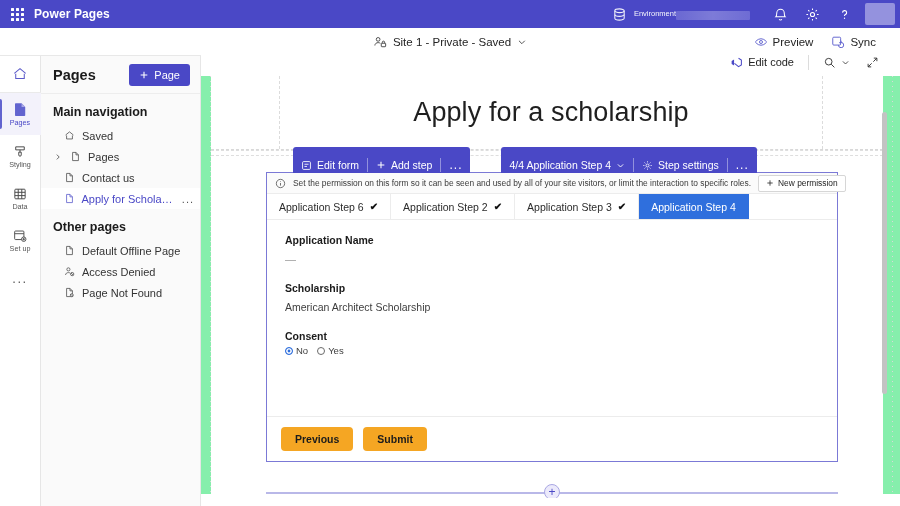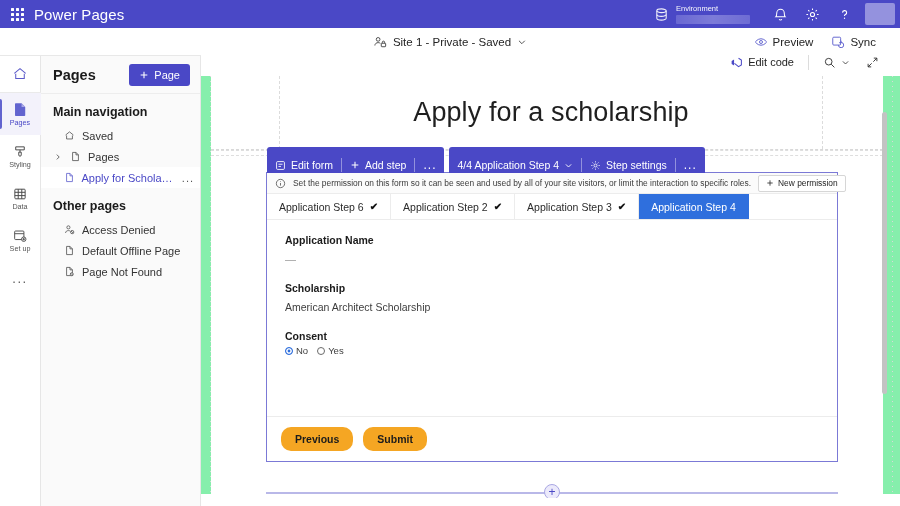--- a/index.html
+++ b/index.html
@@ -13,25 +13,25 @@
 
   
   .suitebar {
     position: absolute; top: 0; left: 0; width: 900px; height: 28px;
     background: #4a48c6; display: flex; align-items: center;
     color: #ffffff;
   }
   .waffle { width: 34px; display: flex; align-items: center; justify-content: center; cursor: pointer; }
   .waffle-grid { display: grid; grid-template-columns: repeat(3, 3px); grid-template-rows: repeat(3, 3px); gap: 2px; }
   .waffle-grid i { width: 3px; height: 3px; background: #fff; border-radius: 0.5px; display: block; }
-  .suite-title { font-size: 15px; font-weight: normal; letter-spacing: .1px; }
+  .suite-title { font-size: 12px; font-weight: bold; letter-spacing: .1px; }
   .suite-right { margin-left: auto; display: flex; align-items: center; height: 28px; }
   .env-block { display: flex; align-items: center; gap: 7px; margin-right: 14px; }
   .env-icon { width: 15px; height: 15px; opacity: .92; }
-  .env-text { display: flex; flex-direction: column; justify-content: center; }
+  .env-text { display: flex; flex-direction: row; justify-content: center; }
   .env-label { font-size: 7.5px; line-height: 9px; opacity: .95; }
   .env-value-blur {
     width: 74px; height: 9px; margin-top: 2px;
     background: linear-gradient(90deg,#6a68d2,#7d7bd8,#6e6cd4);
     border-radius: 1px; filter: blur(0.6px);
   }
   .suite-icon {
     width: 32px; height: 28px; display: flex; align-items: center; justify-content: center;
     cursor: pointer;
   }
@@ -161,21 +161,21 @@
   
   .form-section {
     position: absolute; top: 96px; left: 55px; width: 572px; height: 290px;
     border: 1.5px solid #7b79d6;
   }
   .form-toolbar {
     position: absolute; top: -26px; left: 0; display: flex; align-items: center; gap: 5px;
   }
   .tb-group {
     display: flex; align-items: center; background: #4a48c6; border-radius: 3px;
-    height: 36px; color: #fff;
+    height: 36px; color: #fff; margin-left: 26px;
   }
   .tb-btn {
     display: flex; align-items: center; gap: 5px; font-size: 10.5px; color: #fff;
     background: transparent; border: none; font-family: inherit;
     padding: 0 8px; height: 22px; cursor: pointer; white-space: nowrap;
   }
   .tb-sep { width: 1px; height: 14px; background: rgba(255,255,255,.4); }
   .tb-dots { font-size: 12px; letter-spacing: 1px; padding: 0 8px; }
 
   .perm-bar {
@@ -215,21 +215,21 @@
     width: 8px; height: 8px; border-radius: 50%; border: 1px solid #6b6b6b;
     background: #fff; display: inline-block; position: relative;
   }
   .radio.checked { border-color: #2f6fdd; background: #2f6fdd; box-shadow: inset 0 0 0 1.6px #fff; }
 
   .form-actions {
     position: absolute; left: 0; right: 0; bottom: 0; height: 45px;
     border-top: 1px solid #ececec; display: flex; align-items: center; gap: 10px; padding: 0 14px;
   }
   .orange-btn {
-    background: #f5a623; color: #1c1c1c; border: none; border-radius: 10px;
+    background: #f5a623; color: #1c1c1c; border: none; border-radius: 4px;
     font-family: inherit; font-size: 10.5px; font-weight: bold;
     padding: 6px 14px; cursor: pointer; min-width: 62px;
   }
 
   .add-line {
     position: absolute; top: 406px; left: 55px; width: 572px; height: 20px;
     display: flex; align-items: center; justify-content: center;
   }
   .add-line::before {
     content: ""; position: absolute; left: 0; right: 0; top: 50%;
@@ -453,54 +453,63 @@
       </span>
       <span class="tree-ico">
         <svg viewBox="0 0 14 14" width="11" height="11" fill="none" stroke="#555" stroke-width="1.05">
           <path d="M3.3 1.8h4.3l3.1 3.1v7.3H3.3z"></path>
             <path d="M7.6 1.8v3.1h3.1"></path>
         </svg>
       </span>
       <span class="tree-lbl">Pages</span>
     </div>
 
+    <div class="tree-item indent">
+      <span class="tree-ico">
+        <svg viewBox="0 0 14 14" width="11" height="11" fill="none" stroke="#555" stroke-width="1.05">
+          <path d="M3.3 1.8h4.3l3.1 3.1v7.3H3.3z"></path>
+            <path d="M7.6 1.8v3.1h3.1"></path>
+        </svg>
+      </span>
+      <span class="tree-lbl">Contact us</span>
+    </div>
 
     <div class="tree-item indent selected">
       <span class="tree-ico">
         <svg viewBox="0 0 14 14" width="11" height="11" fill="none" stroke="#6264cf" stroke-width="1.05">
           <path d="M3.3 1.8h4.3l3.1 3.1v7.3H3.3z"></path>
             <path d="M7.6 1.8v3.1h3.1"></path>
         </svg>
       </span>
       <span class="tree-lbl">Apply for Scholars...</span>
       <span class="row-more">...</span>
     </div>
 
     <div class="group-title">Other pages</div>
+
+    <div class="tree-item indent">
+      <span class="tree-ico">
+        <svg viewBox="0 0 14 14" width="11" height="11" fill="none" stroke="#555" stroke-width="1.05">
+          <path d="M3.3 1.8h4.3l3.1 3.1v7.3H3.3z"></path>
+            <path d="M7.6 1.8v3.1h3.1"></path>
+        </svg>
+      </span>
+      <span class="tree-lbl">Default Offline Page</span>
+    </div>
 
     <div class="tree-item indent">
       <span class="tree-ico">
         <svg viewBox="0 0 14 14" width="11" height="11" fill="none" stroke="#555" stroke-width="1.05">
           <circle cx="5.6" cy="4.3" r="2"></circle>
           <path d="M2 11.4c0-1.9 1.6-3 3.6-3 .8 0 1.5.2 2.1.5"></path>
           <circle cx="10.4" cy="10.3" r="2.1"></circle>
             <path d="M9 8.9l2.8 2.8"></path>
         </svg>
       </span>
       <span class="tree-lbl">Access Denied</span>
-    </div>
-
-    <div class="tree-item indent">
-      <span class="tree-ico">
-        <svg viewBox="0 0 14 14" width="11" height="11" fill="none" stroke="#555" stroke-width="1.05">
-          <path d="M3.3 1.8h4.3l3.1 3.1v7.3H3.3z"></path>
-            <path d="M7.6 1.8v3.1h3.1"></path>
-        </svg>
-      </span>
-      <span class="tree-lbl">Default Offline Page</span>
     </div>
 
     <div class="tree-item indent">
       <span class="tree-ico">
         <svg viewBox="0 0 14 14" width="11" height="11" fill="none" stroke="#555" stroke-width="1.05">
           <path d="M3.3 1.8h4.3l3.1 3.1v7.3H3.3z"></path>
             <path d="M7.6 1.8v3.1h3.1"></path>
           <circle cx="9.9" cy="10.4" r="1.9" fill="#fff"></circle>
             <path d="M8.7 9.2l2.4 2.4"></path>
         </svg>

